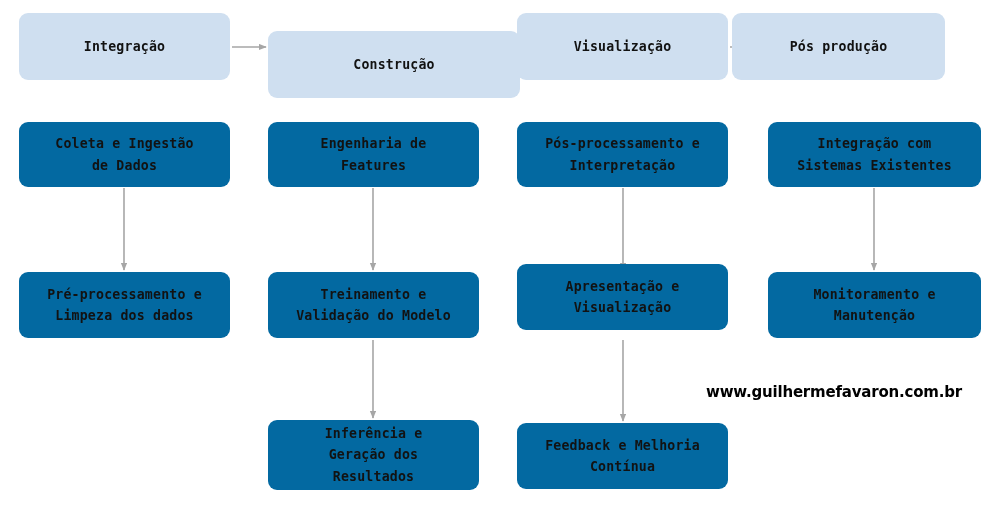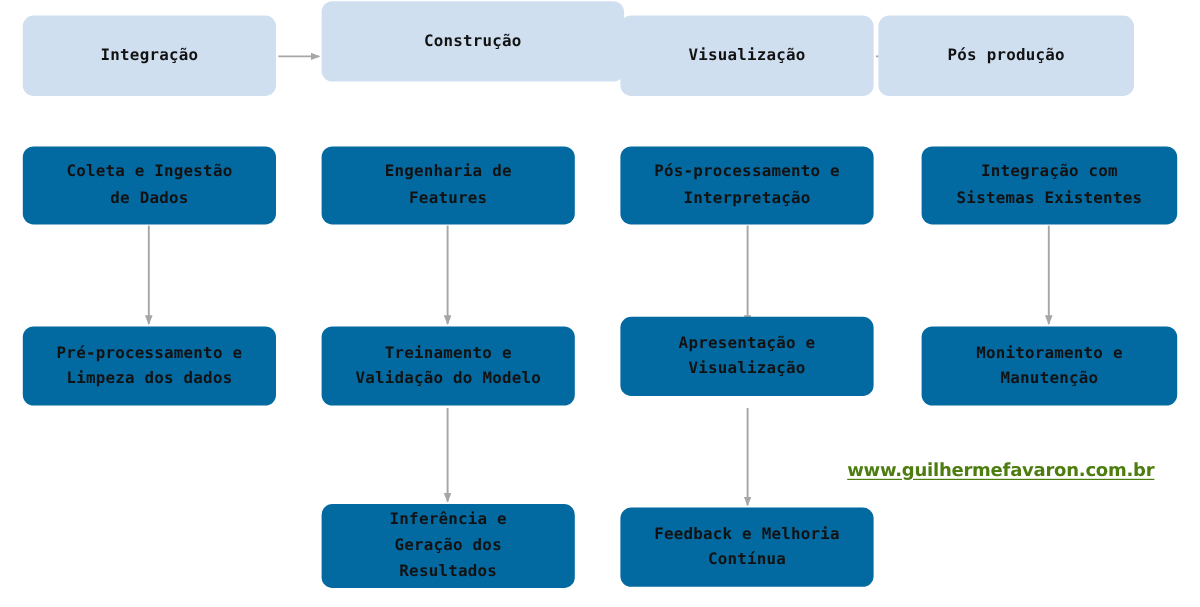--- a/index.html
+++ b/index.html
@@ -56,22 +56,21 @@
   .node.step {
     background: #0369a1;
   }
 
   #site-url {
     position: absolute;
     font-family: "DejaVu Sans", "Liberation Sans", sans-serif;
     font-weight: bold;
     font-size: 15px;
     letter-spacing: -0.2px;
-    color: #4d7c0f;
-    text-decoration: underline;
+    color: #000000;
     text-underline-offset: 2px;
     white-space: nowrap;
   }
 </style>
 </head>
 <body>
 
 <div id="canvas">
 
   <svg id="arrow-layer" viewBox="0 0 1000 506" xmlns="http://www.w3.org/2000/svg">
@@ -88,21 +87,21 @@
         <line x1="373" y1="188" x2="373" y2="270" stroke="#a6a6a6" stroke-width="1.6" marker-end="url(#arrowhead)"></line>
         <line x1="623" y1="188" x2="623" y2="270" stroke="#a6a6a6" stroke-width="1.6" marker-end="url(#arrowhead)"></line>
         <line x1="874" y1="188" x2="874" y2="270" stroke="#a6a6a6" stroke-width="1.6" marker-end="url(#arrowhead)"></line>
         <line x1="373" y1="340" x2="373" y2="418" stroke="#a6a6a6" stroke-width="1.6" marker-end="url(#arrowhead)"></line>
         <line x1="623" y1="340" x2="623" y2="421" stroke="#a6a6a6" stroke-width="1.6" marker-end="url(#arrowhead)"></line>
       </g>
   </svg>
 
   <div id="stage-group">
       <div class="node stage" style="left: 19px; top: 13px; width: 211px; height: 67px;">Integração</div>
-      <div class="node stage" style="left: 268px; top: 1px; width: 252px; height: 67px;">Construção</div>
+      <div class="node stage" style="left: 268px; top: 31px; width: 252px; height: 67px;">Construção</div>
       <div class="node stage" style="left: 517px; top: 13px; width: 211px; height: 67px;">Visualização</div>
       <div class="node stage" style="left: 732px; top: 13px; width: 213px; height: 67px;">Pós produção</div>
     </div>
   <div id="step-group">
       <div class="node step" style="left: 19px; top: 122px; width: 211px; height: 65px;">Coleta e Ingestão
 de Dados</div>
       <div class="node step" style="left: 268px; top: 122px; width: 211px; height: 65px;">Engenharia de
 Features</div>
       <div class="node step" style="left: 517px; top: 122px; width: 211px; height: 65px;">Pós-processamento e
 Interpretação</div>

